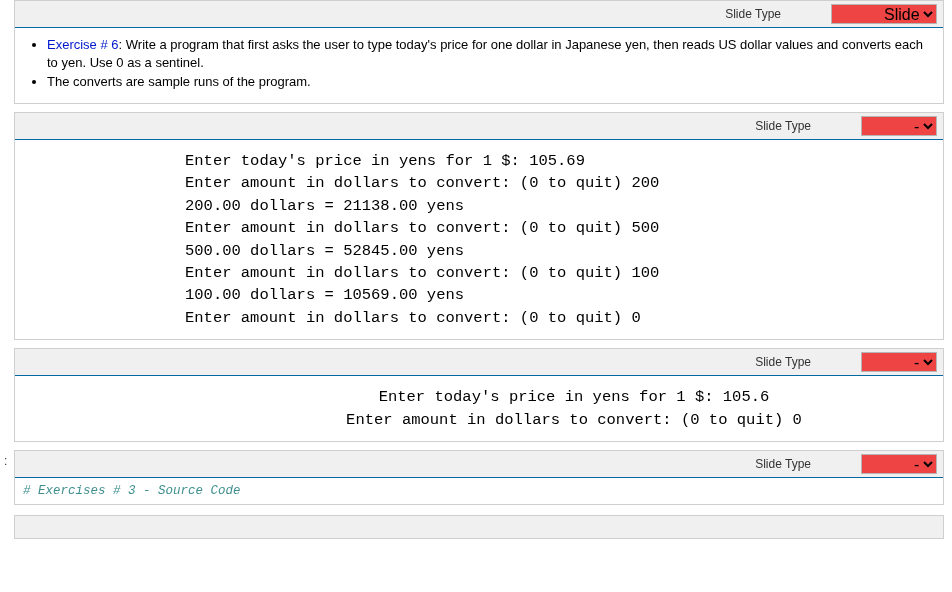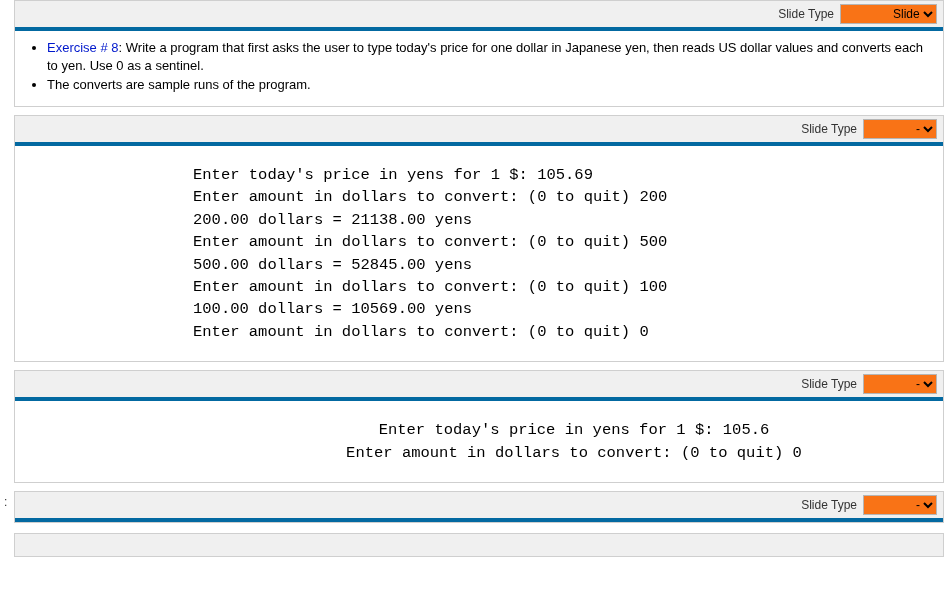--- a/index.html
+++ b/index.html
@@ -15,37 +15,38 @@
     box-sizing: border-box;
     padding: 0 8px 8px 14px;
   }
   .cell {
     border: 1px solid #cfcfcf;
     margin-bottom: 8px;
     background: #fff;
   }
   .toolbar {
     background: #f0f0f0;
-    border-bottom: 4px solid #0369a1;
+    border-bottom: 1px solid #0369a1;
     height: 26px;
     display: flex;
     align-items: center;
     justify-content: flex-end;
     padding: 0 6px;
     font-size: 12px;
     color: #333;
+    gap: 44px;
   }
   .toolbar-label {
     margin-right: 6px;
   }
   .toolbar-select {
-    font-size: 12px;
+    font-size: 16px;
     height: 20px;
     border: 1px solid #b5b5b5;
-    background: #f97316;
+    background: #ef4444;
     min-width: 50px;
     padding-left: 48px;
   }
   .toolbar-select.narrow {
     min-width: 40px;
   }
   .cell-body {
     padding: 6px 10px 10px 10px;
   }
   ul.md-list {
@@ -56,21 +57,21 @@
     margin: 2px 0;
     line-height: 1.35;
   }
   .ex-label {
     color: #0018cc;
   }
   .pre-output {
     font-family: "Courier New", Courier, monospace;
     font-size: 15.5px;
     white-space: pre;
-    margin: 8px;
+    margin: 0;
     padding: 10px 10px 10px 170px;
     line-height: 1.45;
   }
   .pre-output.indent2 {
     padding-left: 200px;
     text-align: center;
   }
   .code-comment {
     font-family: "Courier New", Courier, monospace;
     font-size: 12.5px;
@@ -104,21 +105,21 @@
   <div class="cell">
     <div class="toolbar">
       <span class="toolbar-label">Slide Type</span>
       <select class="toolbar-select">
         <option>Slide</option>
       </select>
     </div>
     <div class="cell-body">
       <ul class="md-list">
         <li>
-          <span class="ex-label">Exercise # 8</span><span>: Write a program that first asks the user to type today's price for one dollar in Japanese yen, then reads US dollar values and converts each to yen. Use 0 as a sentinel.</span>
+          <span class="ex-label">Exercise # 6</span><span>: Write a program that first asks the user to type today's price for one dollar in Japanese yen, then reads US dollar values and converts each to yen. Use 0 as a sentinel.</span>
         </li>
         <li>The converts are sample runs of the program.</li>
       </ul>
     </div>
   </div>
 
   <div class="cell">
     <div class="toolbar">
       <span class="toolbar-label">Slide Type</span>
       <select class="toolbar-select narrow">
@@ -148,18 +149,19 @@
 
   <div class="colon">
     <span class="colon-char">:</span>
     <div class="cell">
       <div class="toolbar">
         <span class="toolbar-label">Slide Type</span>
         <select class="toolbar-select narrow">
           <option>-</option>
         </select>
       </div>
+      <div class="code-comment"># Exercises # 3 - Source Code</div>
     </div>
   </div>
 
   <div class="toolbar-only"></div>
 
 </div>
 
 </body></html>

